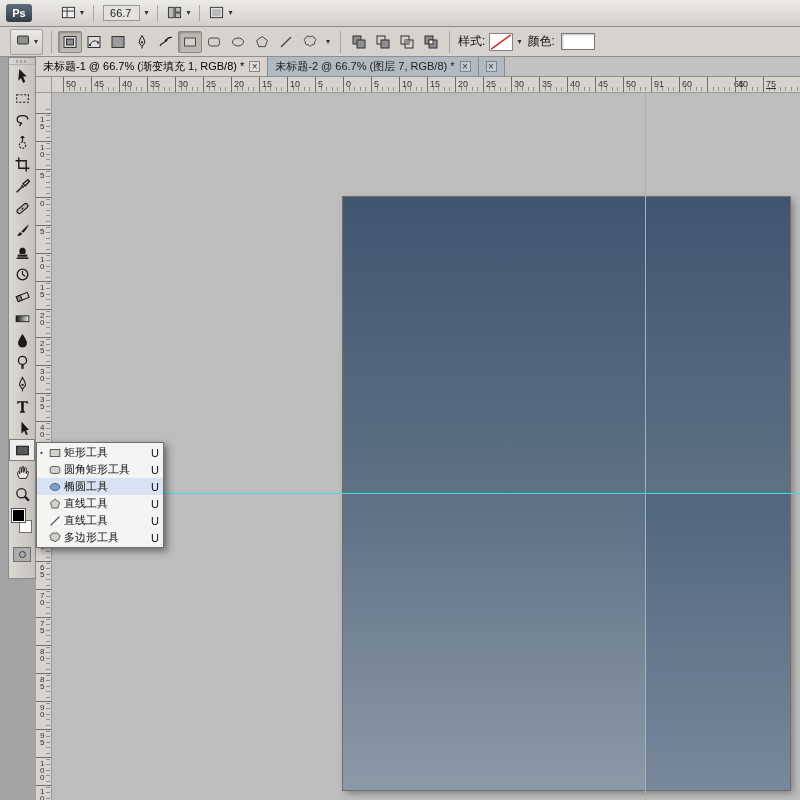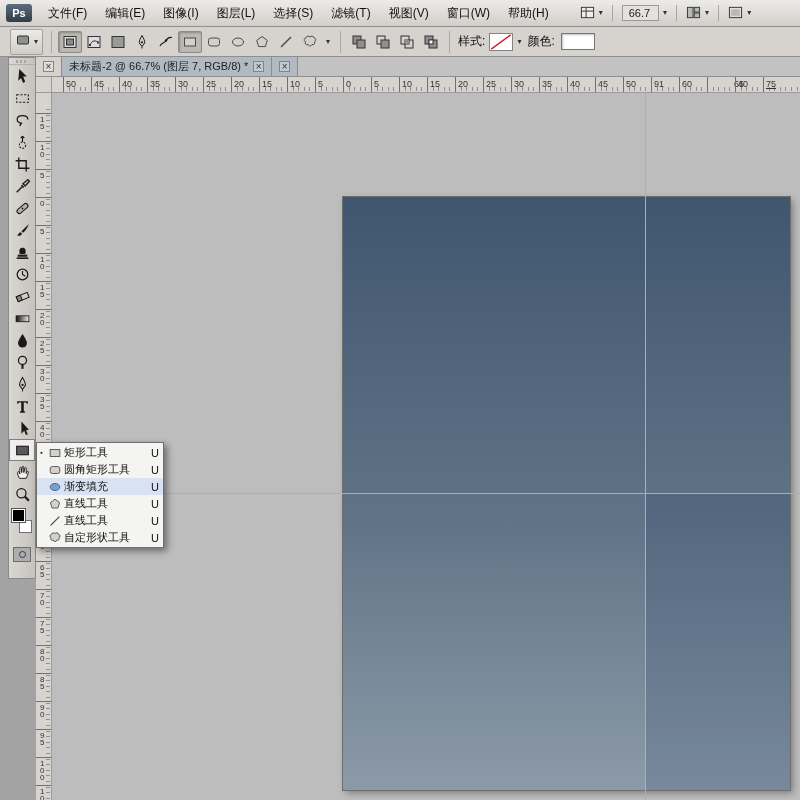--- a/index.html
+++ b/index.html
@@ -95,31 +95,20 @@
   .flyout-icon { width:18px; display:flex; justify-content:center; }
   .flyout-icon svg { width:14px; height:14px; }
   .flyout-label { flex:1; white-space:nowrap; }
   .flyout-shortcut { width:12px; text-align:right; }
 </style>
 </head>
 <body>
 
 <div id="menubar">
   <div class="ps-logo">Ps</div>
-  <div id="menu-items">
-      <div class="menu-item">文件(F)</div>
-      <div class="menu-item">编辑(E)</div>
-      <div class="menu-item">图像(I)</div>
-      <div class="menu-item">图层(L)</div>
-      <div class="menu-item">选择(S)</div>
-      <div class="menu-item">滤镜(T)</div>
-      <div class="menu-item">视图(V)</div>
-      <div class="menu-item">窗口(W)</div>
-      <div class="menu-item">帮助(H)</div>
-    </div>
   <div class="appbar">
     <div class="widget">
       <span><svg viewBox="0 0 16 16">
             <rect x="1.5" y="2.5" width="13" height="11" fill="#eee" stroke="#333"></rect>
             <path d="M1.5 6.5 H14.5 M6.5 2.5 V13.5" stroke="#333" fill="none"></path>
           </svg></span>
       <span class="caret">▾</span>
     </div>
     <span class="vsep"></span>
     <div class="widget">
@@ -259,20 +248,21 @@
         <line x1="1" y1="17" x2="23" y2="1" stroke="#cc2222" stroke-width="1.6"></line>
       </svg>
   </div>
   <span class="caret" style="margin:0 4px;">▾</span>
   <span class="ob-label">颜色:</span>
   <div class="color-swatch"></div>
 </div>
 
 <div id="tabbar">
     <div class="tab active">
+      <span class="tab-label">未标题-1 @ 66.7% (渐变填充 1, RGB/8) *</span>
       <span class="tab-close">×</span>
     </div>
     <div class="tab">
       <span class="tab-label">未标题-2 @ 66.7% (图层 7, RGB/8) *</span>
       <span class="tab-close">×</span>
     </div>
     <div class="tab">
       <span class="tab-close">×</span>
     </div>
   </div>
@@ -650,21 +640,21 @@
       <span class="flyout-label">圆角矩形工具</span>
       <span class="flyout-shortcut">U</span>
     </div>
     <div class="flyout-item highlighted">
       <span class="current-dot"></span>
       <span class="flyout-icon">
         <svg viewBox="0 0 16 16">
           <ellipse cx="8" cy="8" rx="5.5" ry="4" fill="#7aa0cc" stroke="#3a5d8a"></ellipse>
         </svg>
       </span>
-      <span class="flyout-label">渐变填充</span>
+      <span class="flyout-label">椭圆工具</span>
       <span class="flyout-shortcut">U</span>
     </div>
     <div class="flyout-item">
       <span class="current-dot"></span>
       <span class="flyout-icon">
         <svg viewBox="0 0 16 16">
           <path d="M8 2.5 L13.3 6.4 L11.3 12.6 L4.7 12.6 L2.7 6.4 Z" fill="#d4d1cc" stroke="#4a4a4a"></path>
         </svg>
       </span>
       <span class="flyout-label">直线工具</span>
@@ -680,16 +670,16 @@
       <span class="flyout-label">直线工具</span>
       <span class="flyout-shortcut">U</span>
     </div>
     <div class="flyout-item">
       <span class="current-dot"></span>
       <span class="flyout-icon">
         <svg viewBox="0 0 16 16">
           <path d="M8 3 C9 1.5 12 2 12 4 C14 4 14.5 7 12.5 7.8 C13.5 9.5 11.5 11.5 10 10.5 C9.5 12.5 6.5 12.5 6 10.5 C4 11.5 2.5 9.5 3.5 7.8 C1.5 7 2 4 4 4 C4 2 7 1.5 8 3 Z" fill="#d4d1cc" stroke="#4a4a4a"></path>
         </svg>
       </span>
-      <span class="flyout-label">自定形状工具</span>
+      <span class="flyout-label">多边形工具</span>
       <span class="flyout-shortcut">U</span>
     </div>
   </div>
 
 </body></html>

